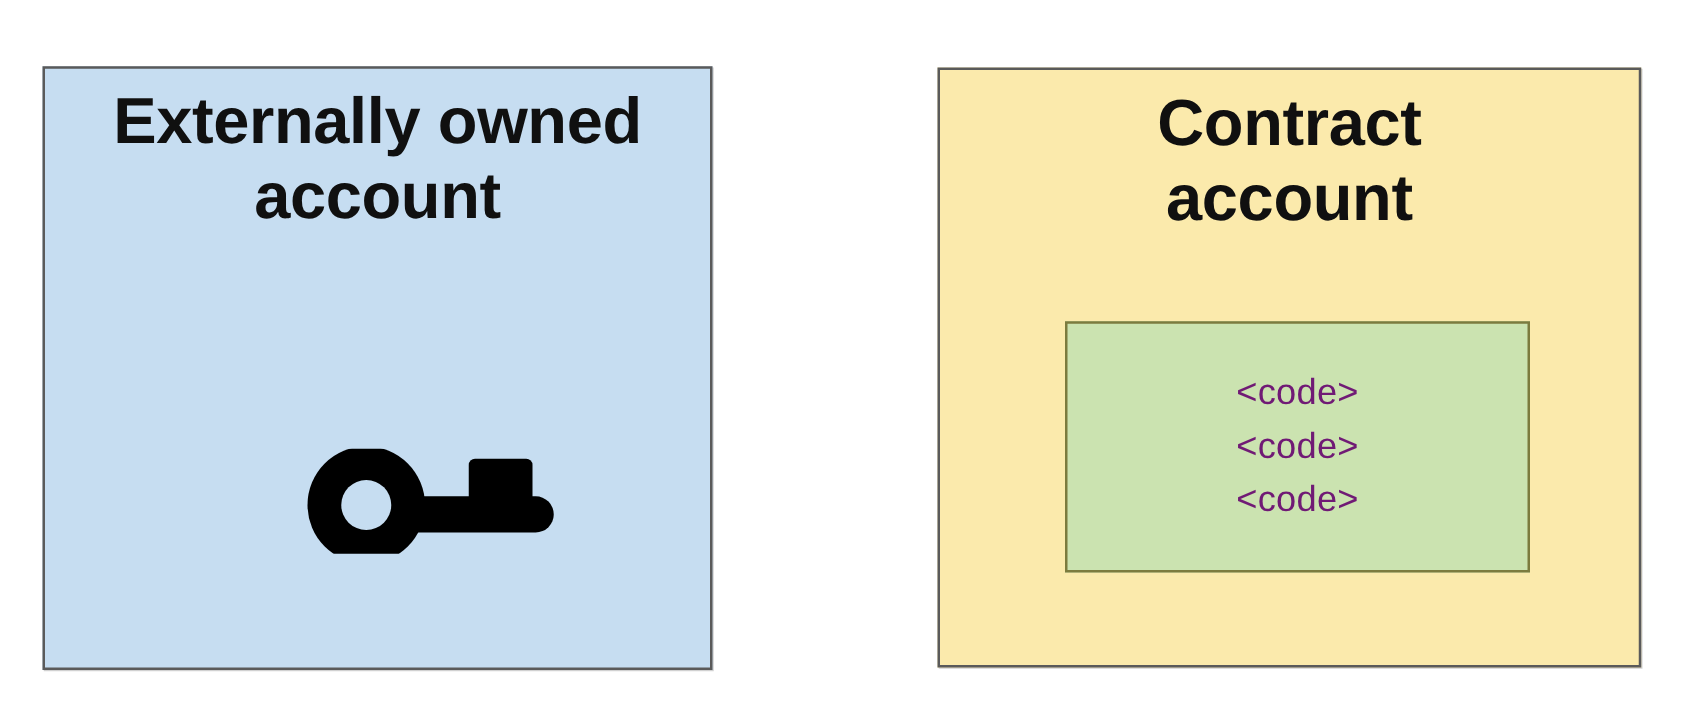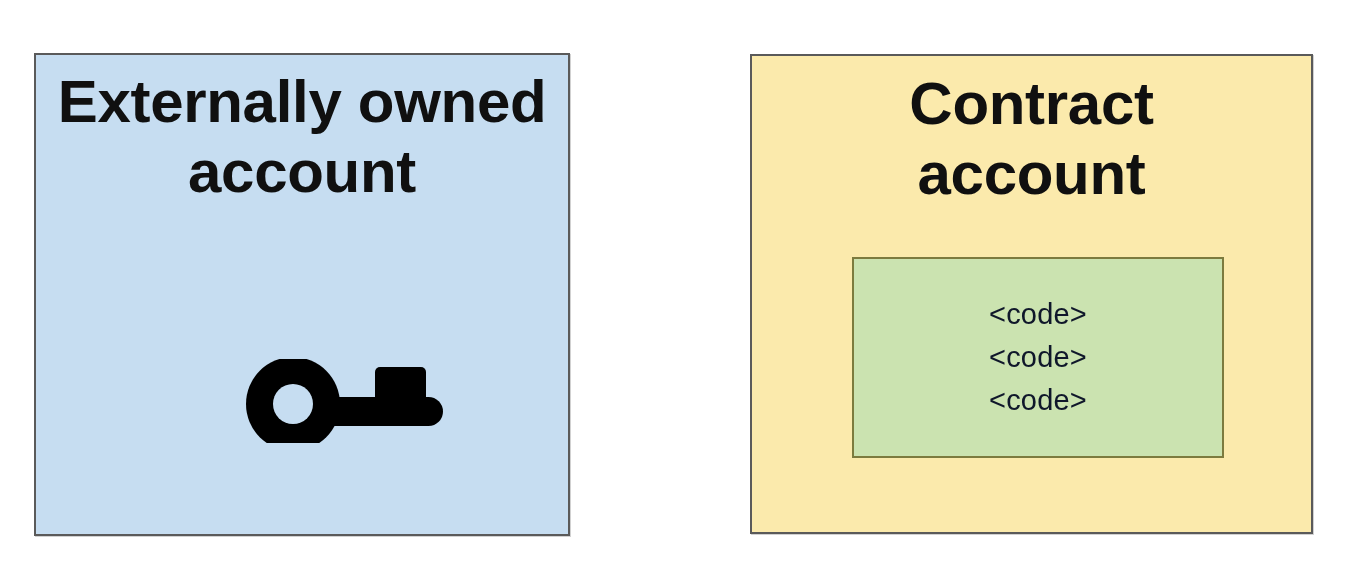--- a/index.html
+++ b/index.html
@@ -48,21 +48,21 @@
     background: #fbeaac;
     padding-left: 28px;
   }
 
   .box-title {
     position: absolute;
     left: 0;
     right: 0;
     top: 10px;
     text-align: center;
-    font-size: 60px;
+    font-size: 52px;
     font-weight: bold;
     line-height: 1.16;
     color: #101010;
     letter-spacing: -0.3px;
     padding: 0 8px;
     box-sizing: border-box;
   }
   #eoa-box .box-title {
     top: 12px;
     padding: 0 14px;
@@ -92,21 +92,21 @@
     border: 2px solid #7c7b3e;
     background: #cbe3b0;
     display: flex;
     flex-direction: column;
     align-items: center;
     justify-content: center;
   }
   .code-line {
     font-size: 29px;
     line-height: 43px;
-    color: #0f172a;
+    color: #701a75;
     font-weight: normal;
     letter-spacing: 0.2px;
     white-space: pre;
   }
 </style>
 </head>
 <body>
 
 <div id="canvas">
 

